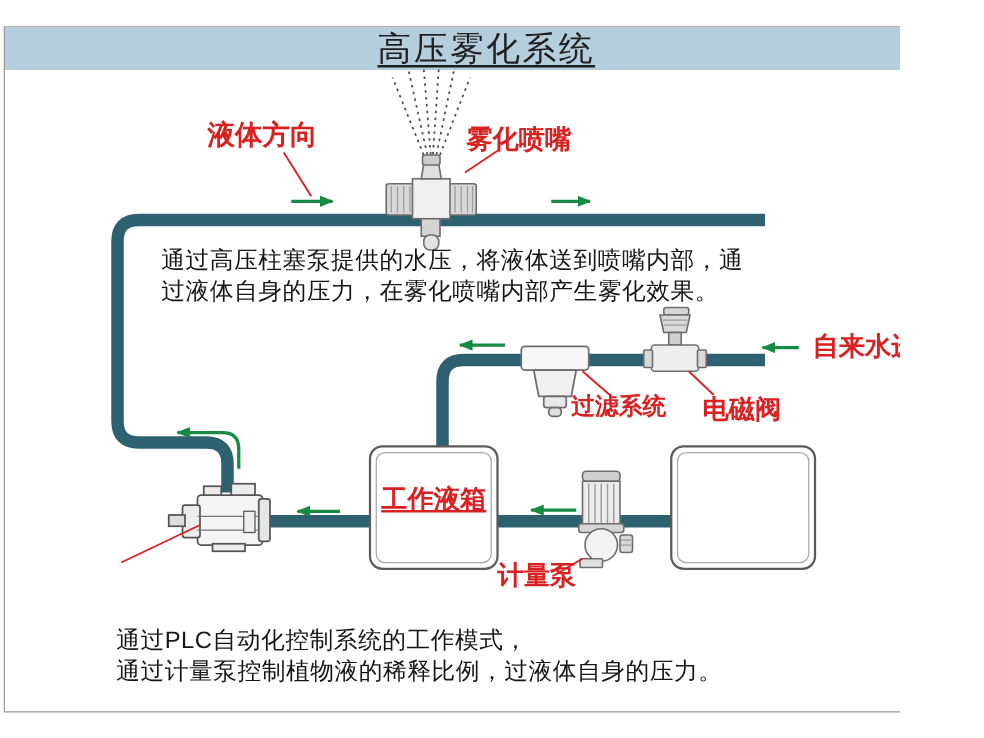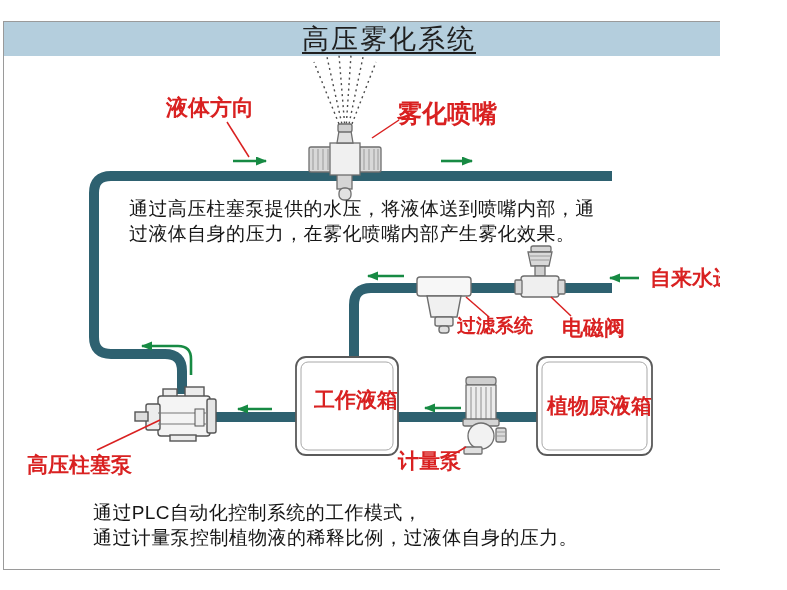--- a/index.html
+++ b/index.html
@@ -9,21 +9,21 @@
          border:1.5px solid #9a9a9a;background:#fff;box-sizing:border-box;}
   .titlebar{position:absolute;left:0;top:0;width:100%;height:34px;background:#b4cedd;
             display:flex;align-items:center;justify-content:center;}
   .title-text{font-size:27px;color:#1f1f1f;letter-spacing:2px;
               text-decoration:underline;text-underline-offset:4px;}
   .sliver{position:absolute;left:783px;top:21px;width:4px;height:546px;
           border-left:2px solid #9a9a9a;background:#fff;}
   svg.diagram{position:absolute;left:0;top:0;}
   .lbl{position:absolute;color:#d92121;font-weight:bold;font-size:21px;
        white-space:nowrap;line-height:1.1;}
-  .lbl.ctr{text-align:right;}
+  .lbl.ctr{text-align:center;text-decoration:underline;}
   .note{position:absolute;color:#161616;font-size:19px;line-height:25px;
         letter-spacing:0.4px;white-space:nowrap;}
 </style>
 </head>
 <body>
 
 <div class="page">
 
   <div class="slide">
     <div class="titlebar">
@@ -131,27 +131,25 @@
       <path d="M 227 122 L 249 157"></path>
       <path d="M 372 138 L 399 120"></path>
       <path d="M 466 297 L 489 317"></path>
       <path d="M 551 297 L 571 316"></path>
       <path d="M 97 450 L 160 420"></path>
       <path d="M 442 461 L 466 447"></path>
     </g>
   </svg>
 
   <div class="lbl" style="left:166px;top:96px;font-size:22px;">液体方向</div>
-  <div class="lbl" style="left:397px;top:100px;font-size:25px;">雾化喷嘴</div>
+  <div class="lbl" style="left:373px;top:100px;font-size:21px;">雾化喷嘴</div>
   <div class="lbl" style="left:650px;top:266px;font-size:21px;">自来水进水</div>
   <div class="lbl" style="left:457px;top:316px;font-size:19px;">过滤系统</div>
   <div class="lbl" style="left:562px;top:316px;font-size:21px;">电磁阀</div>
   <div class="lbl ctr" style="left:296px;top:388px;width:102px;font-size:21px;">工作液箱</div>
-  <div class="lbl ctr" style="left:537px;top:394px;width:115px;font-size:21px;">植物原液箱</div>
-  <div class="lbl" style="left:27px;top:453px;font-size:21px;">高压柱塞泵</div>
   <div class="lbl" style="left:398px;top:449px;font-size:21px;">计量泵</div>
 
   <div class="note" style="left:129px;top:196px;">
     <div>通过高压柱塞泵提供的水压，将液体送到喷嘴内部，通</div>
     <div>过液体自身的压力，在雾化喷嘴内部产生雾化效果。</div>
   </div>
   <div class="note" style="left:93px;top:500px;">
     <div>通过PLC自动化控制系统的工作模式，</div>
     <div>通过计量泵控制植物液的稀释比例，过液体自身的压力。</div>
   </div>

